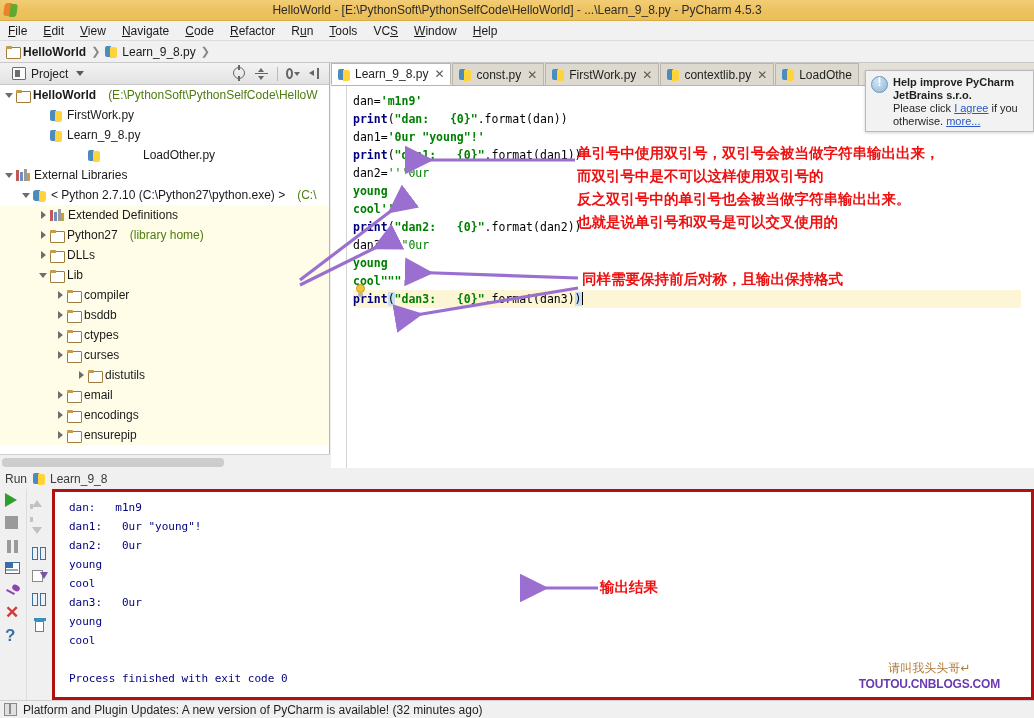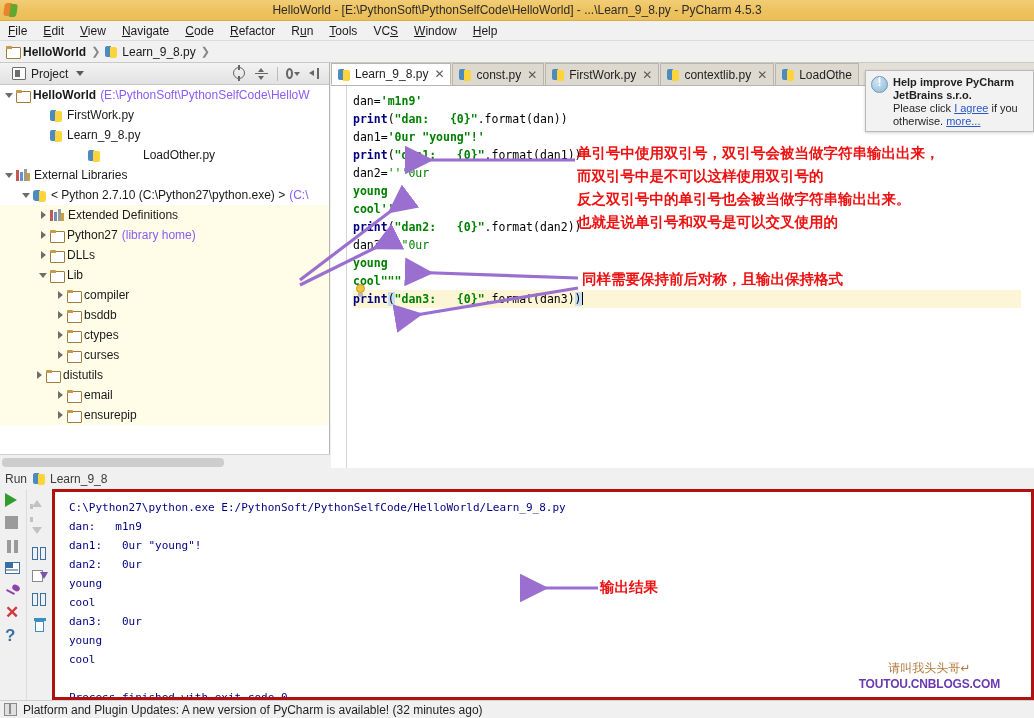--- a/index.html
+++ b/index.html
@@ -145,21 +145,21 @@
     border-left: 4.5px solid transparent; border-right: 4.5px solid transparent;
     border-top: 5px solid #6d6d6d;
   }
   .tw.right::after {
     content: ""; position: absolute; left: 4px; top: 2px; width: 0; height: 0;
     border-top: 4.5px solid transparent; border-bottom: 4.5px solid transparent;
     border-left: 5px solid #6d6d6d;
   }
   .tree-label { color: #1a1a1a; }
   .tree-label.bold { font-weight: bold; }
-  .tree-sub { color: #8b5cf6; margin-left: 4px; }
+  .tree-sub { color: #4d7c0f; margin-left: 12px; }
   .ic-lib {
     display:inline-block; width: 14px; height: 12px; margin-right: 4px; position: relative;
   }
   .ic-lib span { position: absolute; bottom: 0; width: 3px; }
   .ic-lib .l1 { left: 0; height: 11px; background: #c05a5a; }
   .ic-lib .l2 { left: 4px; height: 9px;  background: #6f8fc0; }
   .ic-lib .l3 { left: 8px; height: 12px; background: #9a9a9a; }
   .ic-lib .l4 { left: 11px;height: 8px;  background: #c7a23c; }
   .ic-pyint {
     display:inline-block; width: 14px; height: 13px; position: relative; margin-right: 4px;
@@ -518,29 +518,34 @@
           <div class="tree-row hl" style="padding-left: 54px;">
             <span class="tw right"></span>
             <span class="ic-folder" style="margin-right: 4px;"></span>
             <span class="tree-label">ctypes</span>
           </div>
           <div class="tree-row hl" style="padding-left: 54px;">
             <span class="tw right"></span>
             <span class="ic-folder" style="margin-right: 4px;"></span>
             <span class="tree-label">curses</span>
           </div>
-          <div class="tree-row hl" style="padding-left: 33px;">
+          <div class="tree-row hl" style="padding-left: 75px;">
             <span class="tw right"></span>
             <span class="ic-folder" style="margin-right: 4px;"></span>
             <span class="tree-label">distutils</span>
           </div>
           <div class="tree-row hl" style="padding-left: 54px;">
             <span class="tw right"></span>
             <span class="ic-folder" style="margin-right: 4px;"></span>
             <span class="tree-label">email</span>
+          </div>
+          <div class="tree-row hl" style="padding-left: 54px;">
+            <span class="tw right"></span>
+            <span class="ic-folder" style="margin-right: 4px;"></span>
+            <span class="tree-label">encodings</span>
           </div>
           <div class="tree-row hl" style="padding-left: 54px;">
             <span class="tw right"></span>
             <span class="ic-folder" style="margin-right: 4px;"></span>
             <span class="tree-label">ensurepip</span>
           </div>
         </div>
       <div class="tree-hscroll">
         <div class="thumb"></div>
       </div>
@@ -671,21 +676,20 @@
               <i class="s1"></i>
               <i class="s2"></i>
             </div>
           </div>
         <div class="rt rt-trash">
             <i class="lid"></i>
             <i class="bd"></i>
           </div>
       </div>
       <div class="console">
-          <div class="ln">C:\Python27\python.exe E:/PythonSoft/PythonSelfCode/HelloWorld/Learn_9_8.py</div>
           <div class="ln">dan:   m1n9</div>
           <div class="ln">dan1:   0ur "young"!</div>
           <div class="ln">dan2:   0ur</div>
           <div class="ln">young</div>
           <div class="ln">cool</div>
           <div class="ln">dan3:   0ur</div>
           <div class="ln">young</div>
           <div class="ln">cool</div>
           <div class="ln">&nbsp;</div>
           <div class="ln">Process finished with exit code 0</div>

